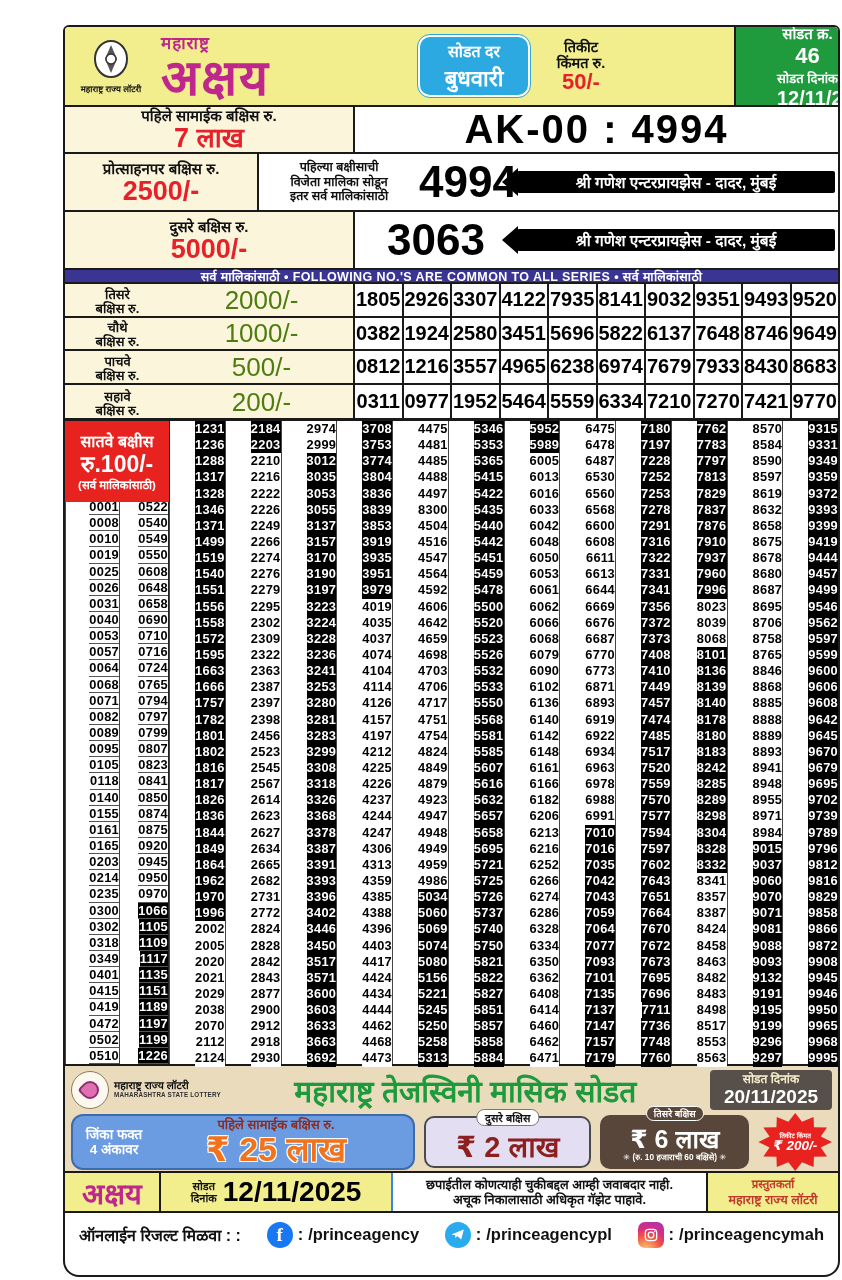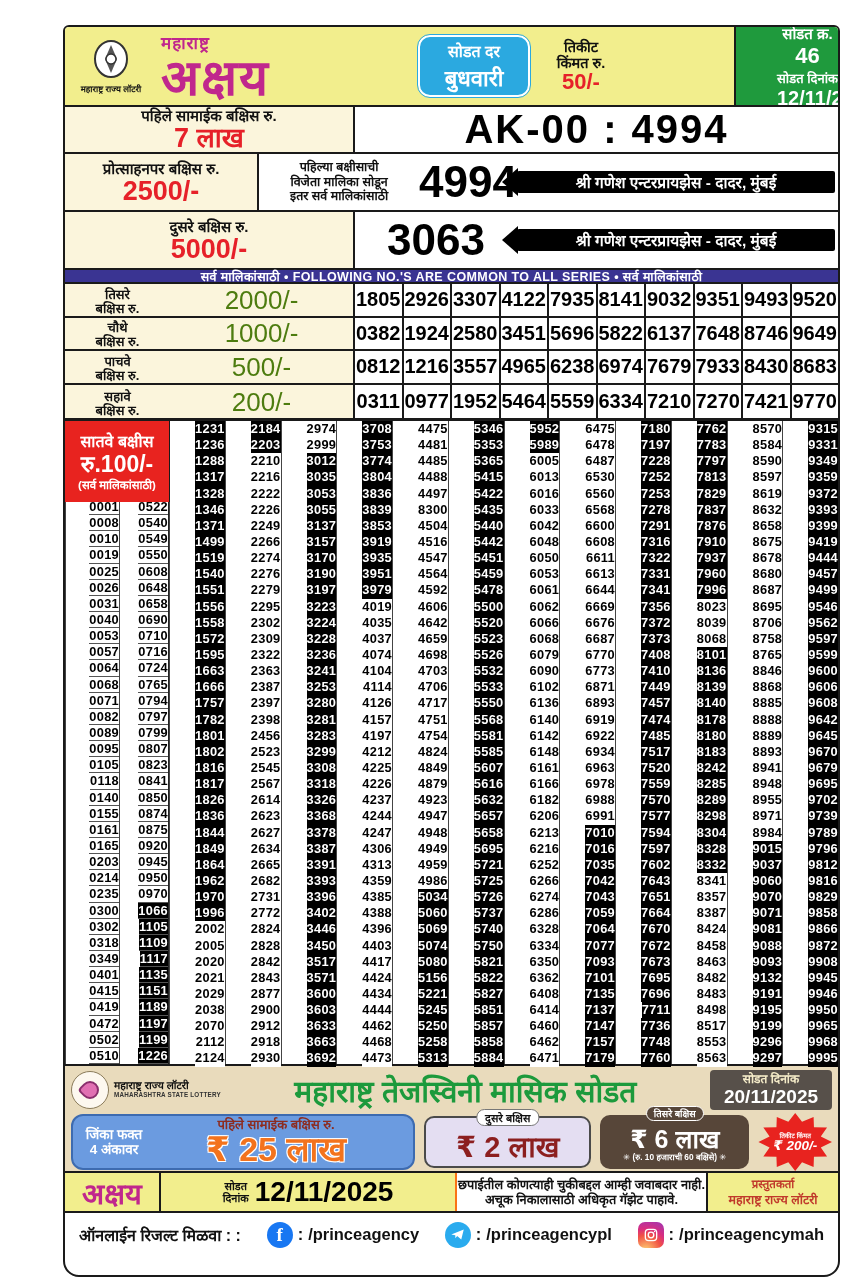--- a/index.html
+++ b/index.html
@@ -132,22 +132,22 @@
   .pb-star .shape { position:absolute; inset:0; background:#e8231f;
       clip-path:polygon(100% 50%,84.8% 59.3%,93.3% 75%,75.5% 75.5%,75% 93.3%,59.3% 84.8%,50% 100%,40.7% 84.8%,25% 93.3%,24.5% 75.5%,6.7% 75%,15.2% 59.3%,0% 50%,15.2% 40.7%,6.7% 25%,24.5% 24.5%,25% 6.7%,40.7% 15.2%,50% 0%,59.3% 15.2%,75% 6.7%,75.5% 24.5%,93.3% 25%,84.8% 40.7%); }
   .pb-star .txt { position:relative; z-index:1; text-align:center; color:#fff; }
   .pb-star .s1 { font-size:6.5px; font-weight:700; line-height:7px; }
   .pb-star .s2 { font-size:13.5px; font-weight:800; font-style:italic; line-height:13px; }
 
   
   .footerbar { height:40px; background:#f2ee8d; display:flex; align-items:stretch; border-bottom:2px solid #1a1a1a; }
   .fb-title { width:96px; display:flex; align-items:center; justify-content:center; font-size:29px;
               font-weight:800; color:#c0278d; border-right:2px solid #1a1a1a; }
-  .fb-date { width:296px; display:flex; align-items:center; justify-content:center; gap:6px;
-             border-right:2px solid #f97316; }
+  .fb-date { width:232px; display:flex; align-items:center; justify-content:center; gap:6px;
+             border-right:2px solid #3b82f6; }
   .fb-date .lbl { font-size:11px; font-weight:800; color:#111; line-height:12px; text-align:center; }
   .fb-date .val { font-size:28px; font-weight:800; color:#000; }
   .fb-disc { flex:1; display:flex; align-items:center; justify-content:center; background:#fff;
              border-right:2px solid #1a1a1a; text-align:center; font-size:12.8px; font-weight:800;
              color:#111; line-height:15px; }
   .fb-pres { width:130px; display:flex; flex-direction:column; align-items:center; justify-content:center;
              text-align:center; }
   .fb-pres .p1 { font-size:11.5px; font-weight:700; color:#c0392b; }
   .fb-pres .p2 { font-size:12.5px; font-weight:800; color:#c0392b; white-space:nowrap; }
 

